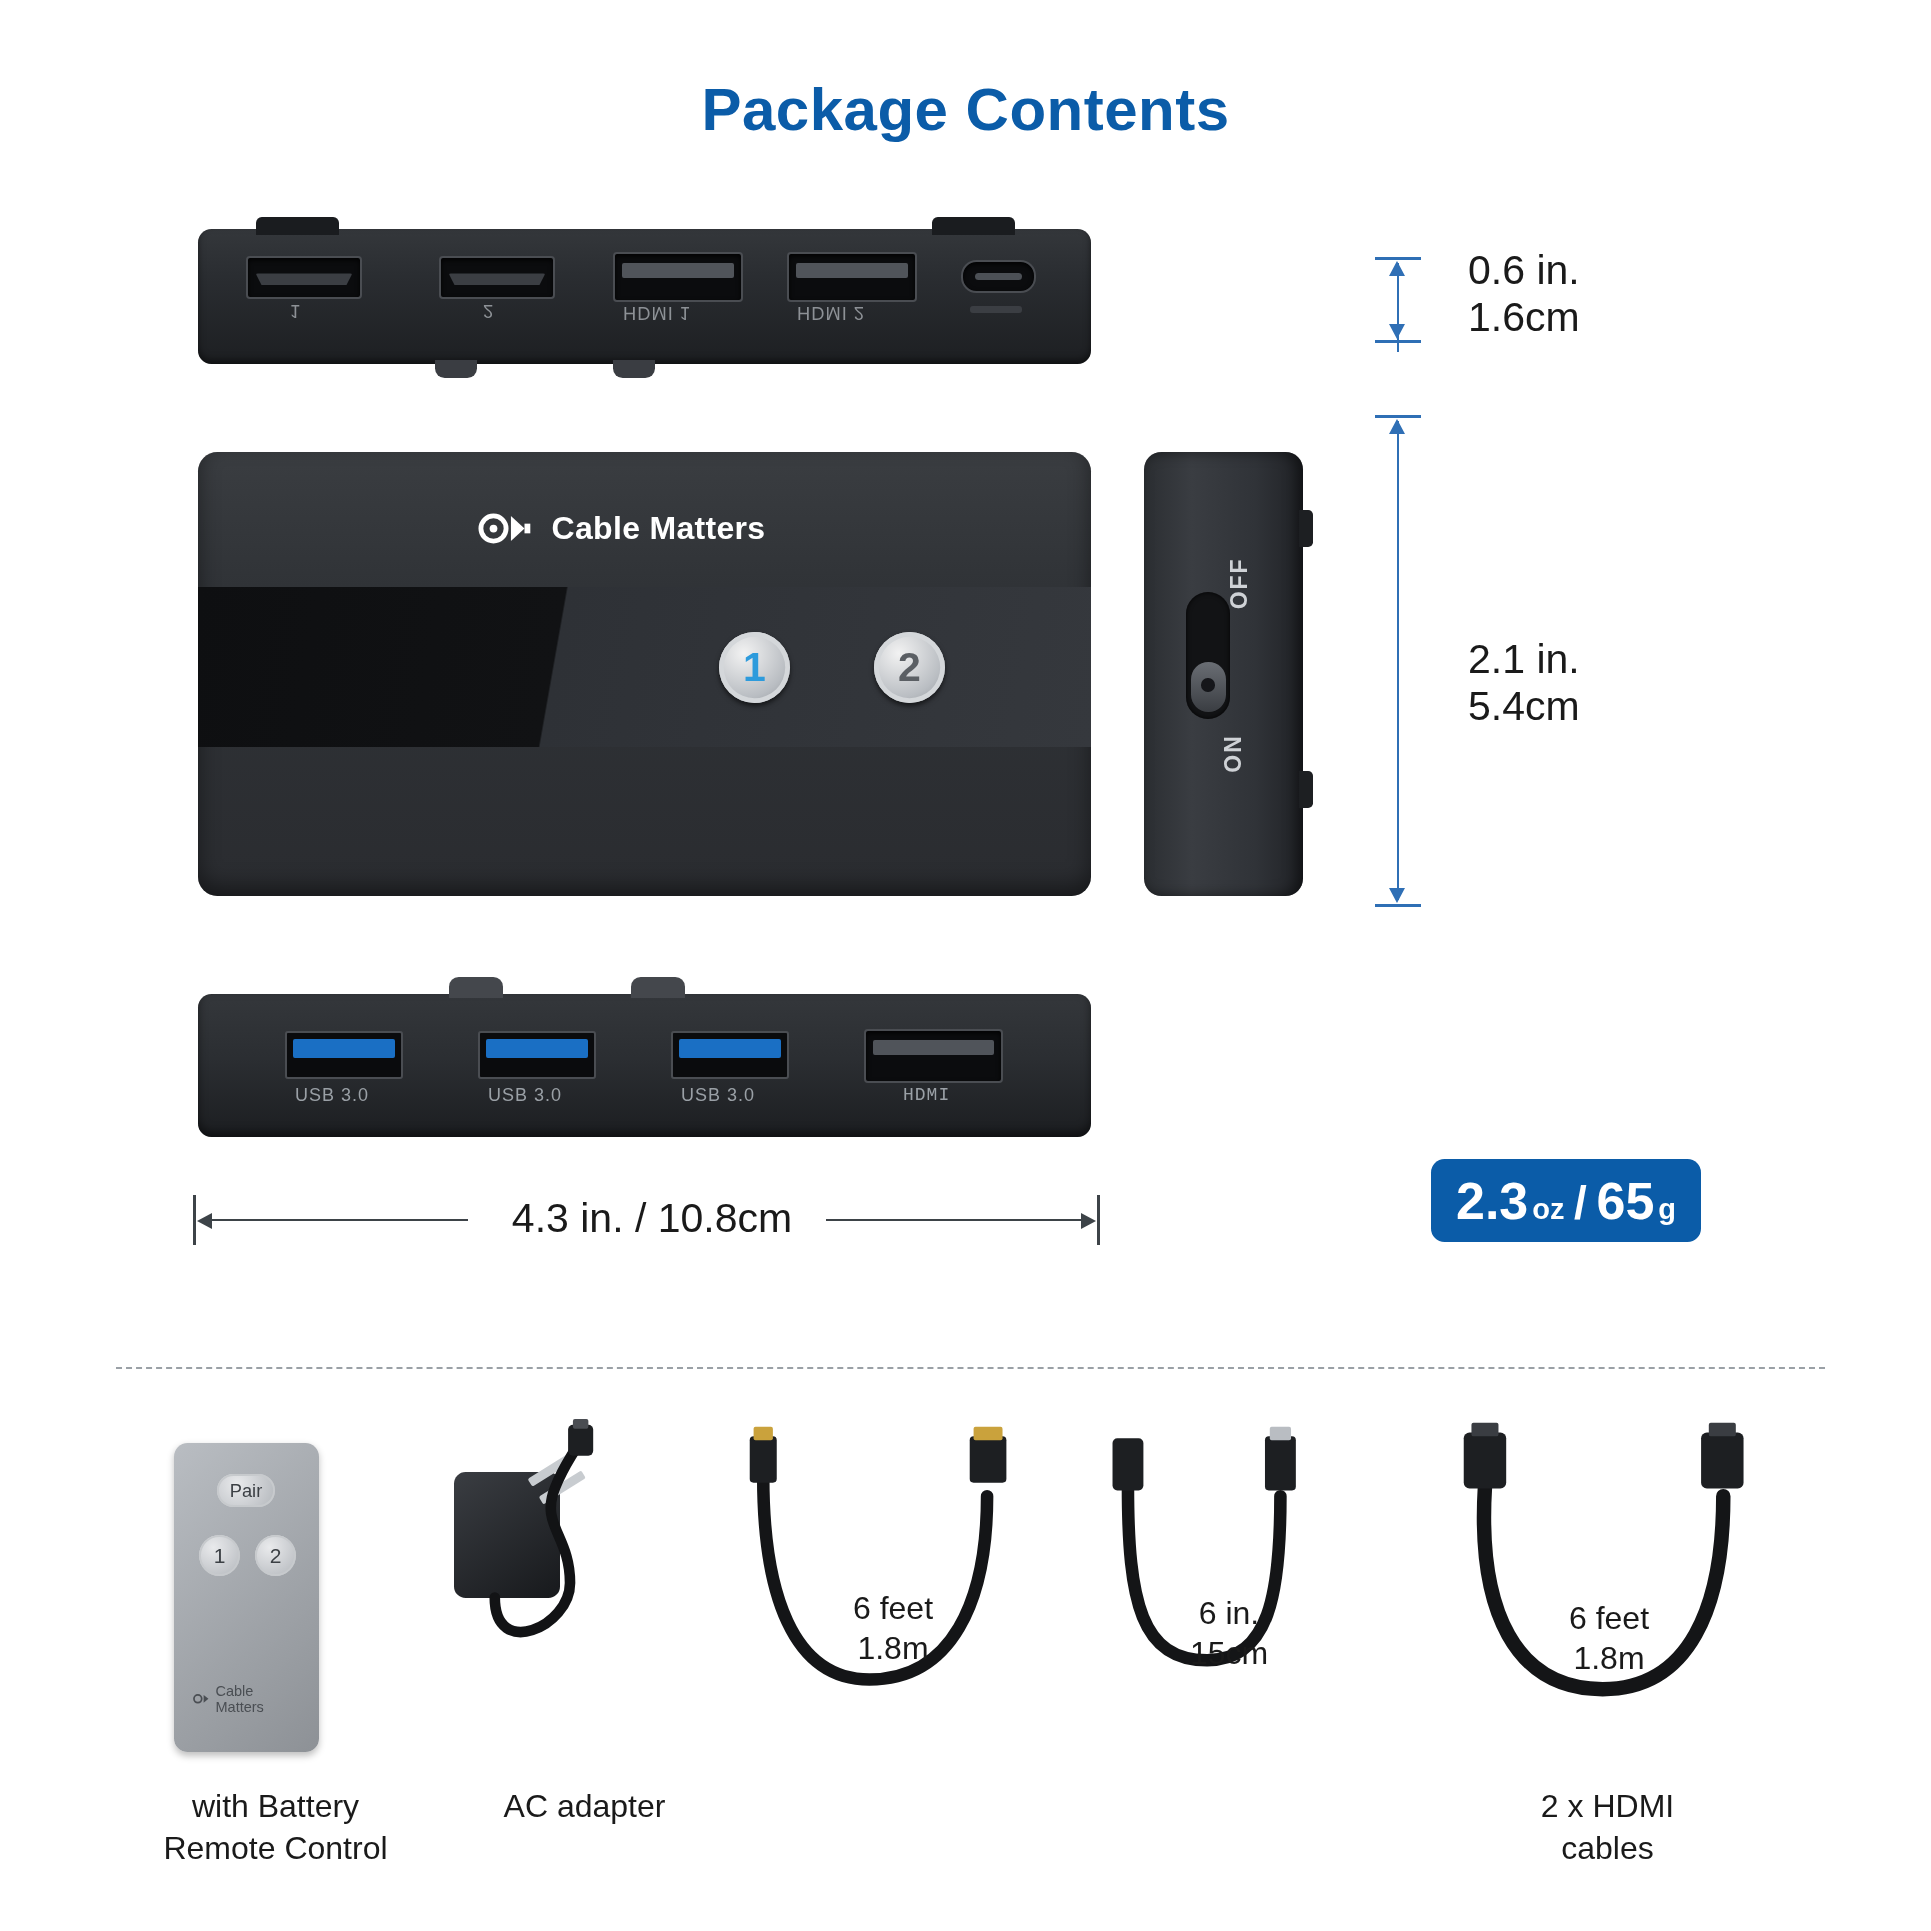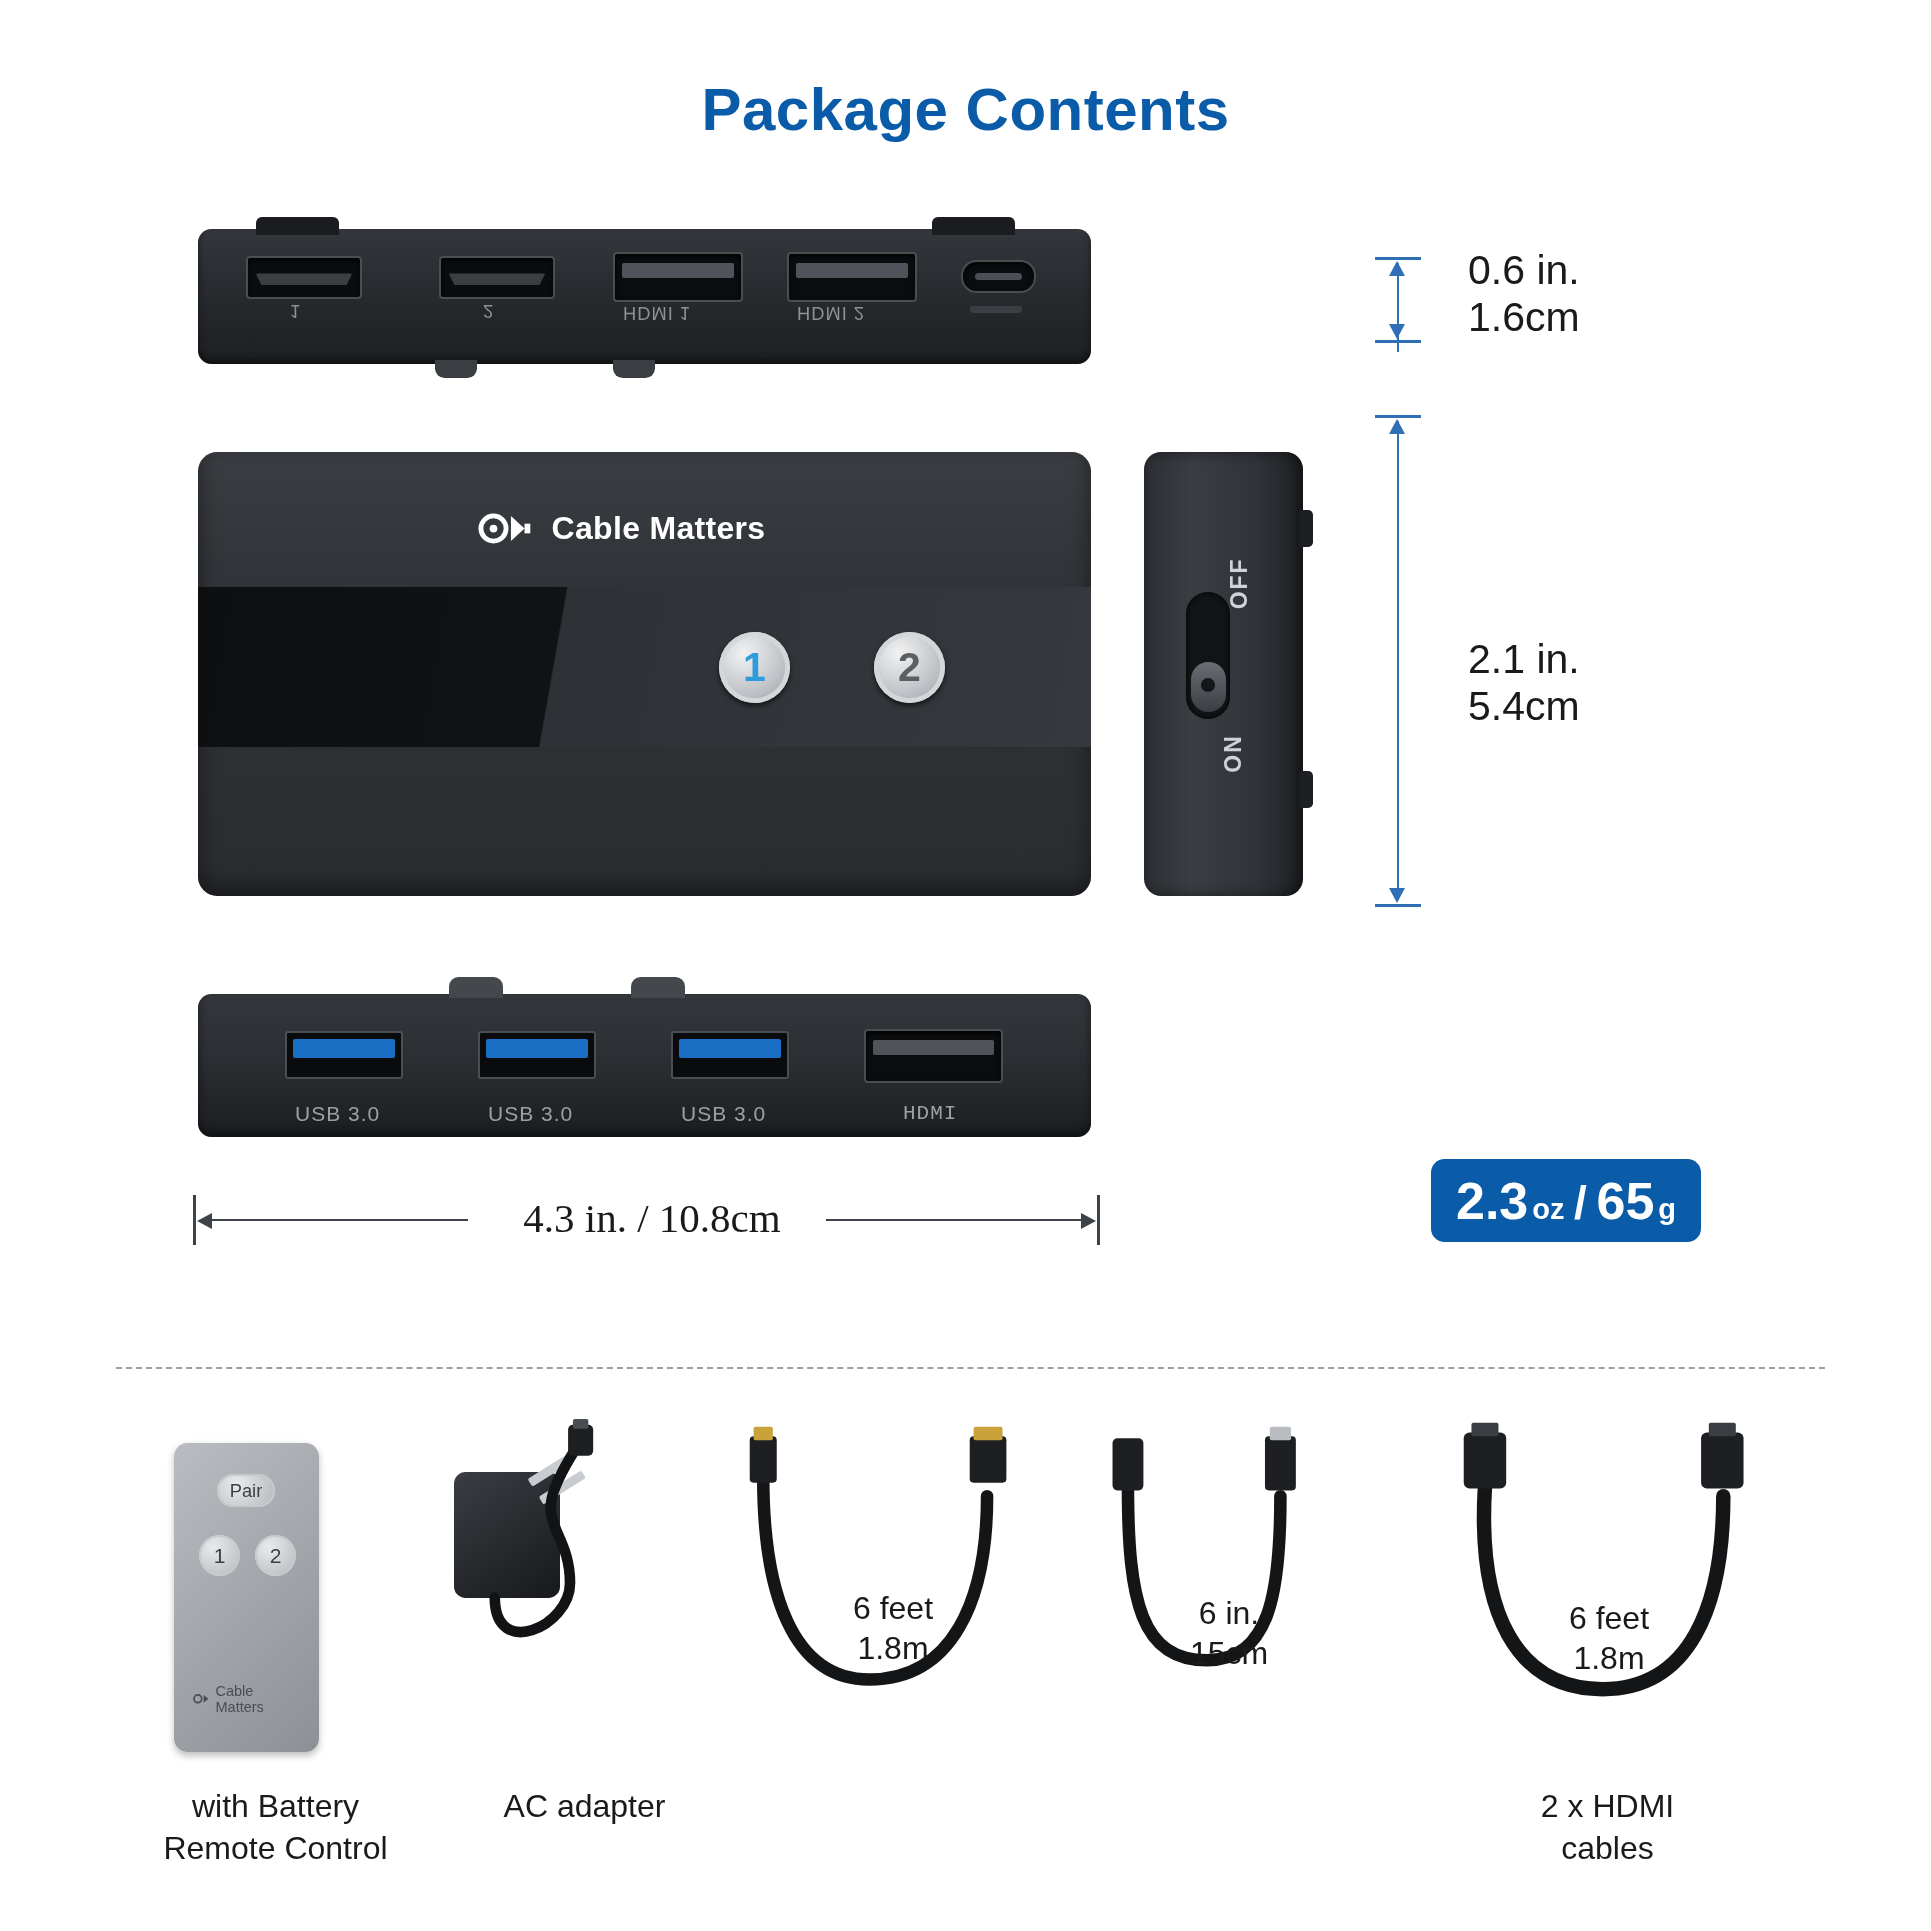--- a/index.html
+++ b/index.html
@@ -258,23 +258,23 @@
     position: absolute;
     left: 5.8px; right: 5.8px;
     top: 5.8px;
     height: 19.3px;
     background: #1a6fc4;
     border-radius: 1.9px;
   }
   .usb3-label, .hdmi-label {
     position: absolute;
     color: #9aa0a6;
-    font-size: 21px;
+    font-size: 18px;
     letter-spacing: 1px;
-    top: 108px;
+    top: 91px;
   }
   .boss-top {
     position: absolute;
     width: 54px;
     height: 21px;
     background: #44474c;
     border-radius: 9.7px 9.7px 0 0;
     top: -17.4px;
   }
 
@@ -540,21 +540,21 @@
   <div>2.1 in.</div>
   <div>5.4cm</div>
 </div>
 
 <div class="cap" style="left:193px; top:1195px; width:2.9px; height:50px; background:#3d4348;"></div>
 <div class="arrow arrow-left" style="left:197px; top:1213px;"></div>
 <div class="hline" style="left:212px; top:1219px; width:256px;"></div>
 <div class="hline" style="left:826px; top:1219px; width:256px;"></div>
 <div class="arrow arrow-right" style="left:1081px; top:1213px;"></div>
 <div class="cap" style="left:1097px; top:1195px; width:2.9px; height:50px; background:#3d4348;"></div>
-<div class="dim-text" style="left:483px; top:1195px; width:338px; text-align:center;font-family:Liberation Serif, serif;">4.3 in. / 10.8cm</div>
+<div class="dim-text" style="left:483px; top:1195px; width:338px; text-align:center;">4.3 in. / 10.8cm</div>
 
 <div id="weight-badge">
   <span class="w-big">2.3</span>
   <span class="w-small">oz</span>
   <span class="w-sep">/</span>
   <span class="w-big">65</span>
   <span class="w-small">g</span>
 </div>
 
 <div id="divider"></div>

